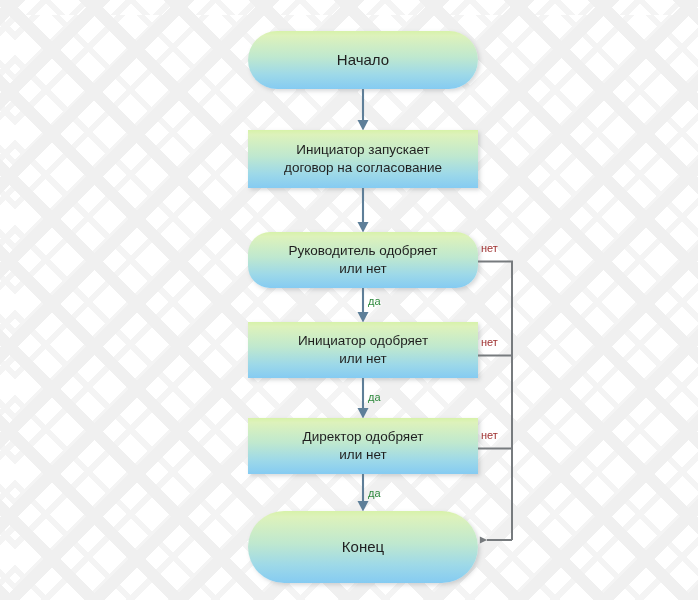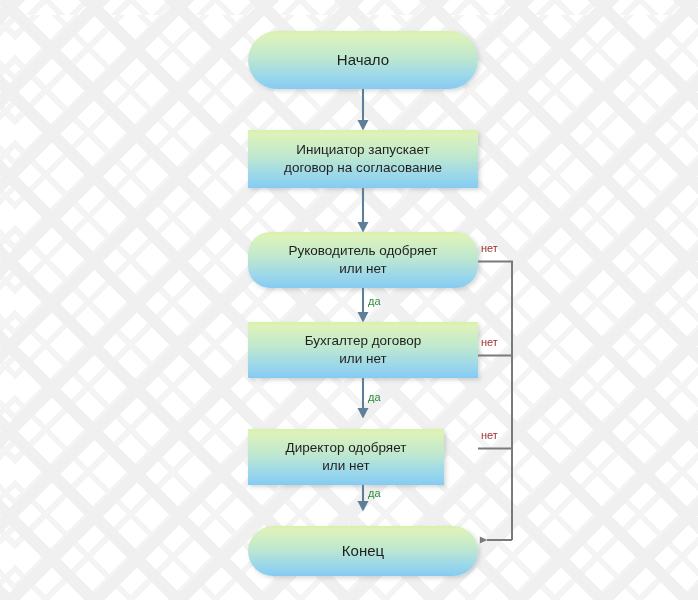--- a/index.html
+++ b/index.html
@@ -137,30 +137,30 @@
   <div class="node terminator" style="left:248px; top:31px; width:230px; height:58px;">
     <span class="node-label">Начало</span>
   </div>
 
   <div class="node process" style="left:248px; top:232px; width:230px; height:56px;border-radius:22px;">
     <span class="node-label">Руководитель одобряет
 или нет</span>
   </div>
 
   <div class="node process" style="left:248px; top:322px; width:230px; height:56px;">
-    <span class="node-label">Бухгалтер договор
+    <span class="node-label">Инициатор одобряет
 или нет</span>
   </div>
 
-  <div class="node process" style="left:248px; top:418px; width:196px; height:56px;margin-top:11px;">
+  <div class="node process" style="left:248px; top:418px; width:230px; height:56px;">
     <span class="node-label">Директор одобряет
 или нет</span>
   </div>
 
-  <div class="node terminator" style="left:248px; top:526px; width:230px; height:50px;">
+  <div class="node terminator" style="left:248px; top:511px; width:230px; height:72px;">
     <span class="node-label">Конец</span>
   </div>
 
   <span class="edge-label yes" style="left:368px; top:295px;">да</span>
   <span class="edge-label yes" style="left:368px; top:391px;">да</span>
   <span class="edge-label yes" style="left:368px; top:487px;">да</span>
 
   <span class="edge-label no" style="left:481px; top:242px;">нет</span>
   <span class="edge-label no" style="left:481px; top:336px;">нет</span>
   <span class="edge-label no" style="left:481px; top:429px;">нет</span>

